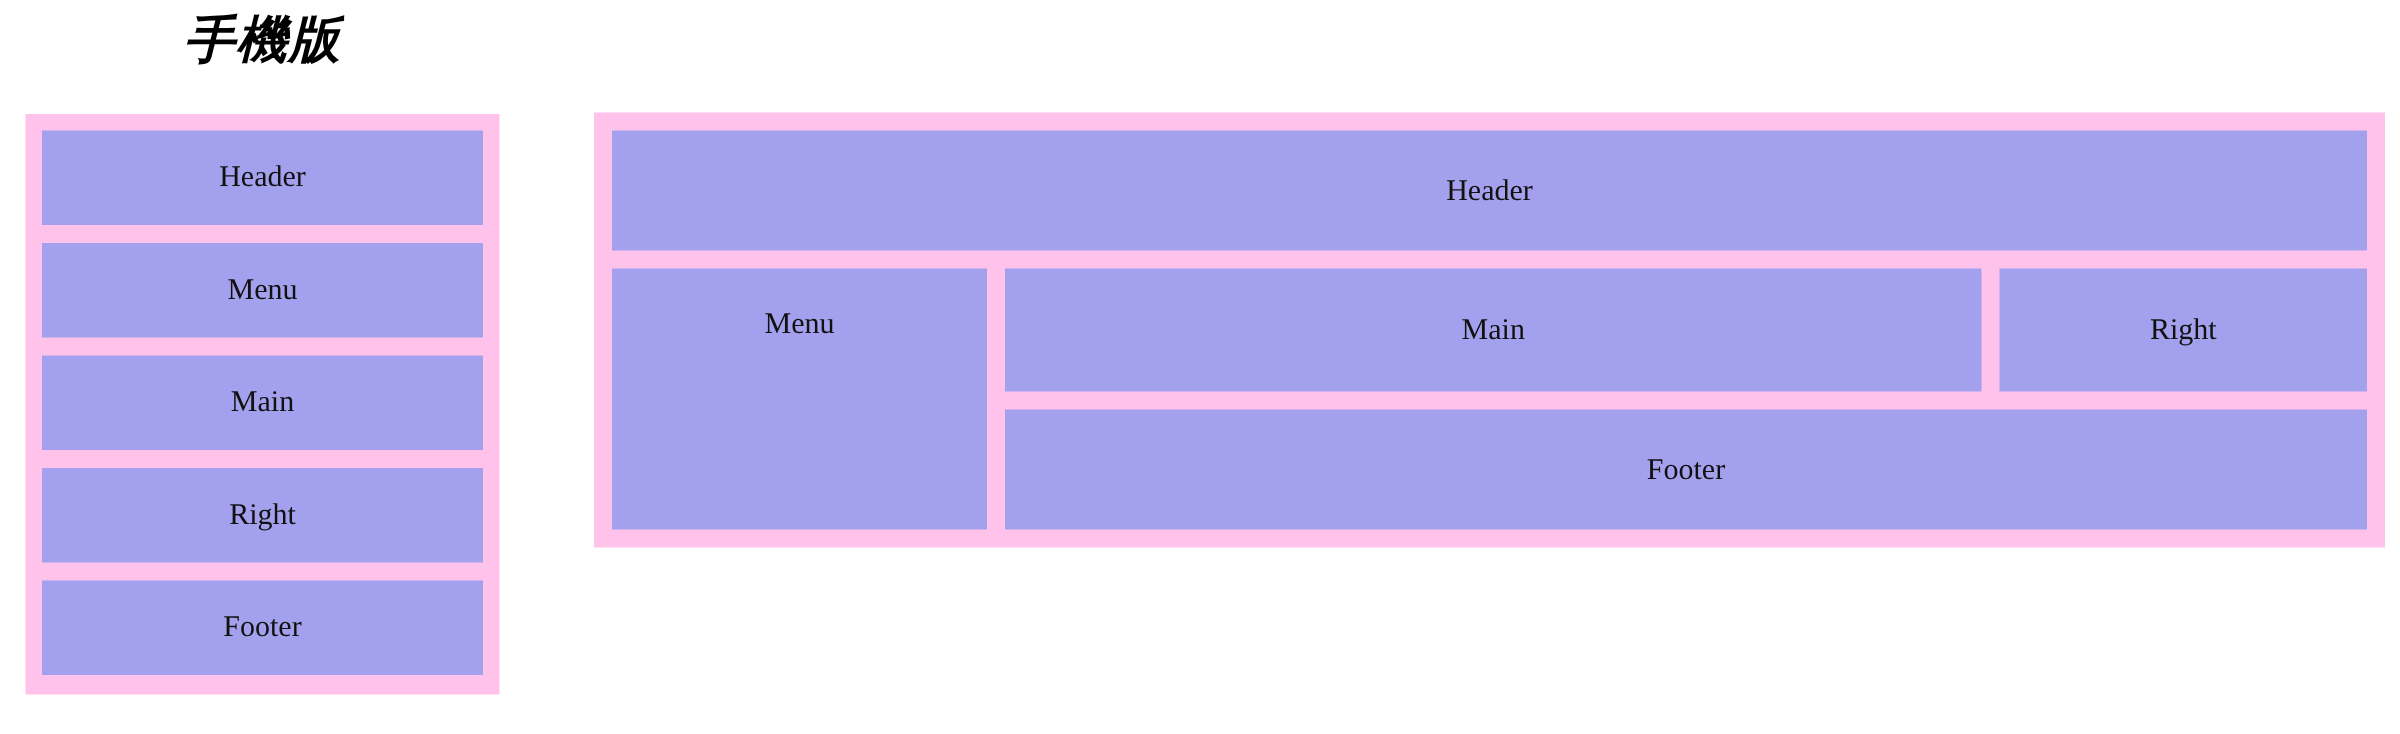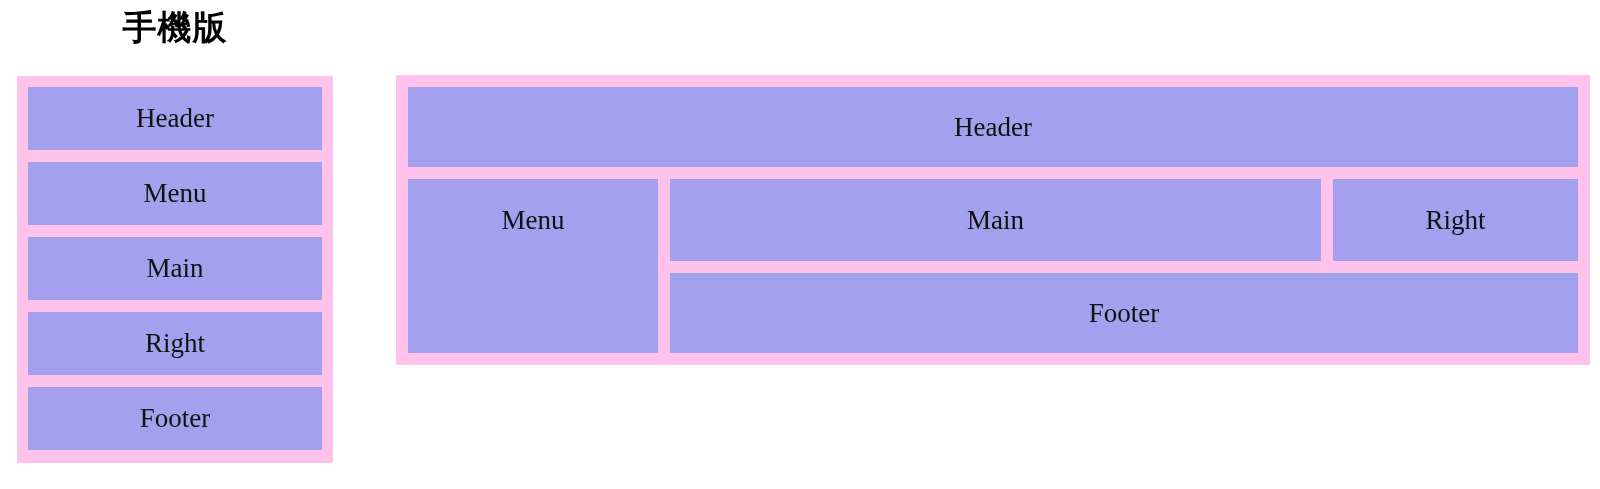--- a/index.html
+++ b/index.html
@@ -24,21 +24,21 @@
     top: 4px;
     height: 46px;
     line-height: 46px;
     text-align: center;
     font-family: "Liberation Sans", sans-serif;
     font-weight: 700;
     font-size: 34px;
     color: var(--title-text);
     letter-spacing: 1px;
   }
-  .panel-title.mobile { left: 17px; width: 316px; }
+  .panel-title.mobile { left: 17px; width: 316px; font-style: italic; }
   .panel-title.desktop { left: 396px; width: 1194px; }
 
   
   .mobile-container {
     position: absolute;
     left: 17px; top: 76px;
     width: 316px; height: 387px;
     background: var(--container-pink);
     padding: 11px;
     display: flex;
@@ -65,21 +65,21 @@
   .area-header { grid-column: 1 / 4; grid-row: 1; }
   .area-menu   { grid-column: 1;     grid-row: 2 / 4; }
   .area-main   { grid-column: 2;     grid-row: 2; }
   .area-right  { grid-column: 3;     grid-row: 2; }
   .area-footer { grid-column: 2 / 4; grid-row: 3; }
 
   
   .wbox {
     background: var(--box-purple);
     color: var(--label-text);
-    font-size: 27px;
+    font-size: 20px;
     display: flex;
     align-items: center;
     justify-content: center;
     text-align: center;
   }
   
   .area-menu {
     align-items: flex-start;
     padding-top: 26px;
   }

